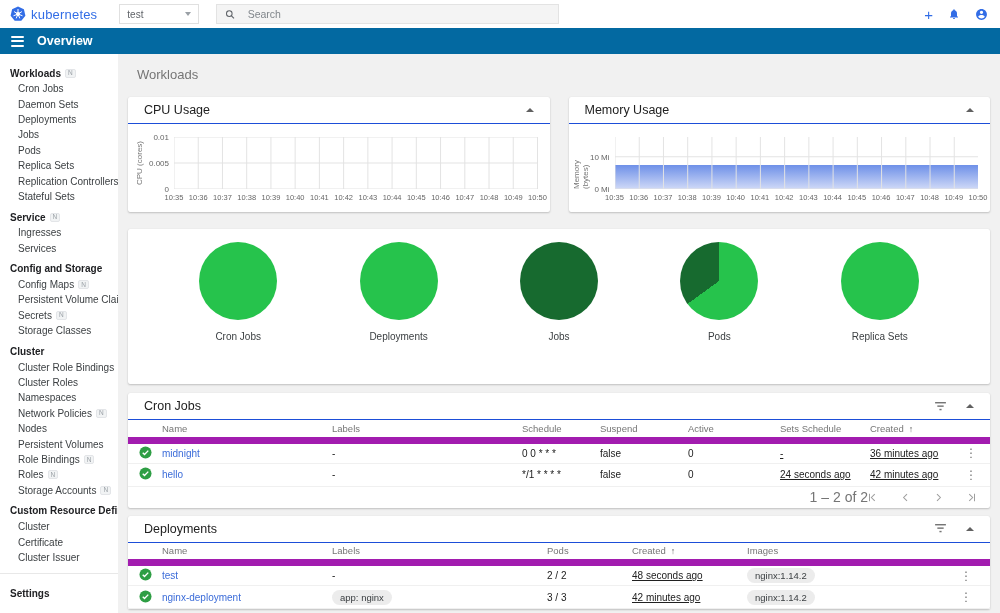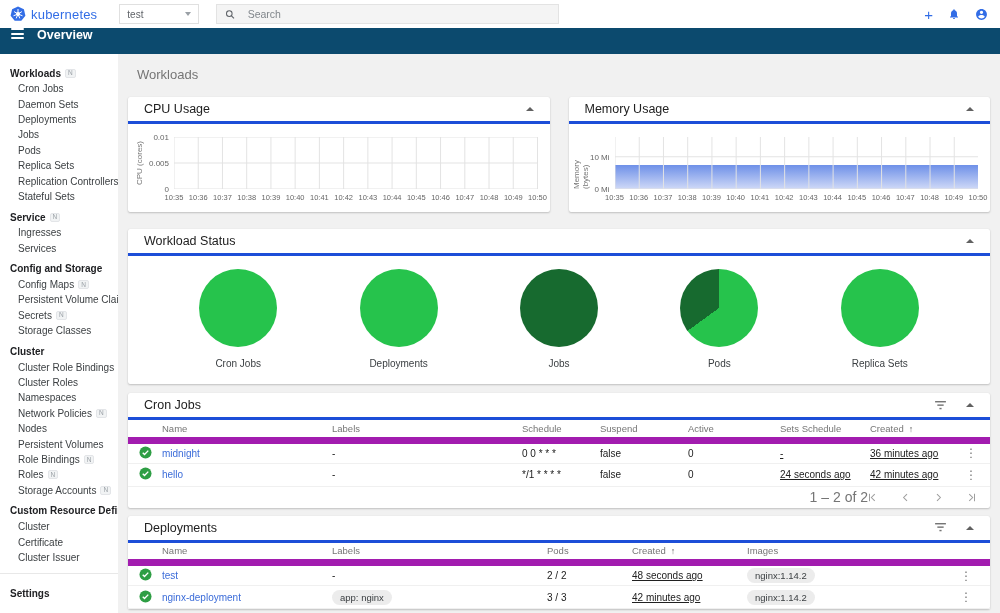--- a/index.html
+++ b/index.html
@@ -17,41 +17,41 @@
               border-top:4px solid #9aa0a6;}
   .searchbar{margin-left:17px;width:343px;height:20px;background:#f4f4f4;border:1px solid #e3e3e3;
              display:flex;align-items:center;padding:0 8px;gap:10px;}
   .searchbar input{border:none;background:transparent;outline:none;font-size:10.5px;color:#3c4043;
                    font-family:"Liberation Sans",sans-serif;width:100%;}
   .searchbar input::placeholder{color:#80868b;}
   .top-actions{margin-left:auto;display:flex;align-items:center;gap:15px;margin-right:12px;}
   .top-actions .abtn{color:#326de6;display:flex;align-items:center;cursor:pointer;}
   .plus-glyph{font-size:15px;line-height:1;color:#326de6;}
   
-  .appbar{height:26px;background:#0c4a6e;display:flex;align-items:flex-start;}
+  .appbar{height:26px;background:#0369a1;display:flex;align-items:center;}
   .hamburger{margin-left:11px;display:flex;flex-direction:column;gap:2.5px;cursor:pointer;}
   .hamburger span{display:block;width:13px;height:2px;background:#fff;border-radius:1px;}
   .appbar-title{color:#fff;font-size:12.5px;font-weight:bold;margin-left:13px;}
   
   .body{display:flex;height:559px;}
   .side{width:118px;background:#fff;padding-top:6px;overflow:hidden;flex:none;}
   .side-row{display:flex;align-items:center;height:15.4px;padding-left:18px;cursor:pointer;}
   .side-row span.lbl{font-size:10px;color:#3c4043;white-space:nowrap;}
   .side-header{padding-left:10px;margin-top:5px;height:16px;}
   .side-header span.lbl{font-weight:bold;color:#202124;}
   .side-footer{padding-left:10px;height:16px;margin-top:11px;}
   .side-footer span.lbl{font-weight:bold;color:#202124;}
   .ns-badge{margin-left:4px;font-size:6.5px;color:#9aa0a6;background:#f1f3f4;border:1px solid #e3e5e8;
             border-radius:2px;padding:0 2px;line-height:8px;height:9px;display:inline-flex;align-items:center;}
   .side-divider{height:1px;background:#e8e8e8;margin:8px 0 3px 0;}
   
   .main{flex:1;padding:10px 10px 0 10px;overflow:hidden;}
   .page-title{font-size:13px;color:#757575;margin:3px 0 15px 9px;}
   .card{background:#fff;border-radius:2px;box-shadow:0 1px 2px rgba(0,0,0,.2),0 0 1px rgba(0,0,0,.1);}
-  .card-head{display:flex;align-items:center;height:27px;padding:0 16px;border-bottom:3px solid #1d4ed8;}
+  .card-head{display:flex;align-items:center;height:27px;padding:0 16px;border-bottom:1px solid #1d4ed8;}
   .card-title{font-size:12.5px;color:#212121;flex:1;}
   .head-icons{display:flex;align-items:center;gap:20px;}
   .caret-up{width:0;height:0;border-left:4px solid transparent;border-right:4px solid transparent;
             border-bottom:4.5px solid #616161;cursor:pointer;}
   .icon-btn{cursor:pointer;display:flex;align-items:center;}
   .row-charts{display:flex;gap:19px;margin-bottom:17px;}
   .chart-card{width:421.5px;height:115px;}
   
   .chart-body{display:flex;padding:13px 12px 0 6px;}
   .ylab{writing-mode:vertical-rl;transform:rotate(180deg);font-size:8px;color:#757575;
@@ -378,26 +378,20 @@
                   <span style="left: 86.6667%;">10:48</span>
                   <span style="left: 93.3333%;">10:49</span>
                   <span style="left: 100%;">10:50</span>
                 </div>
             </div>
           </div>
         </div>
       </div>
 
       <div class="card status-card">
-        <div class="card-head">
-          <span class="card-title">Workload Status</span>
-          <span class="head-icons">
-              <span class="caret-up"></span>
-            </span>
-        </div>
         <div class="status-row">
             <div class="status-item">
               <div class="status-circle" style="background: rgb(38, 195, 76);"></div>
               <div class="status-label">Cron Jobs</div>
             </div>
             <div class="status-item">
               <div class="status-circle" style="background: rgb(38, 195, 76);"></div>
               <div class="status-label">Deployments</div>
             </div>
             <div class="status-item">

